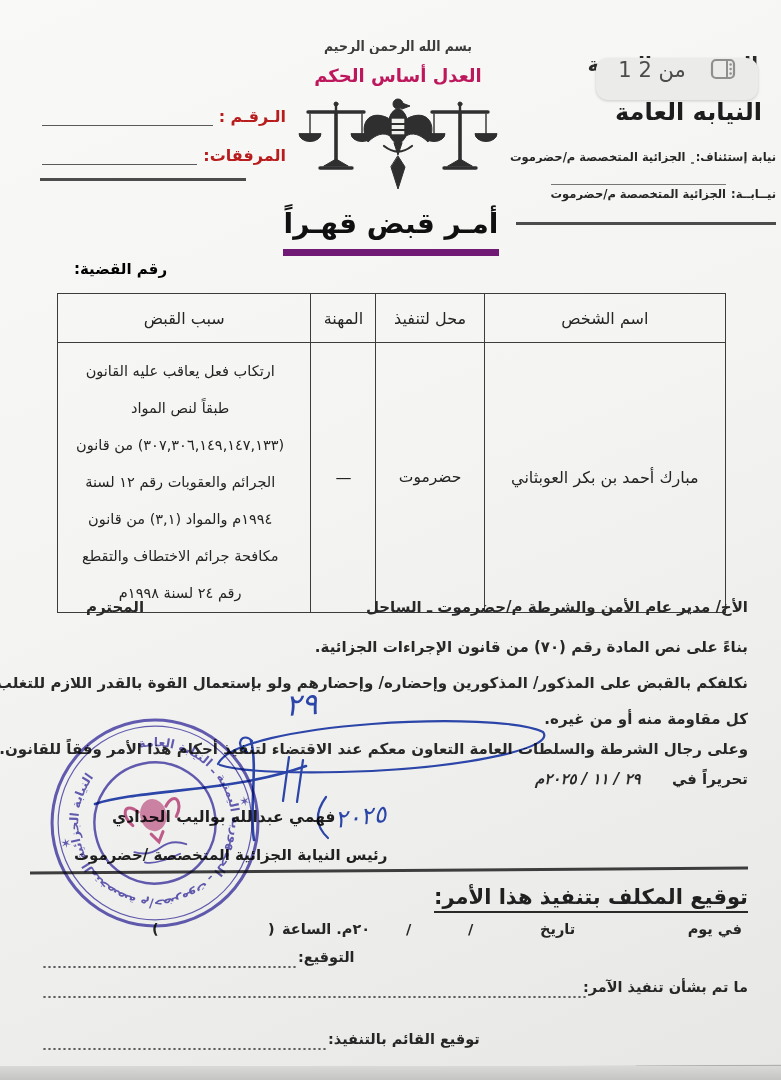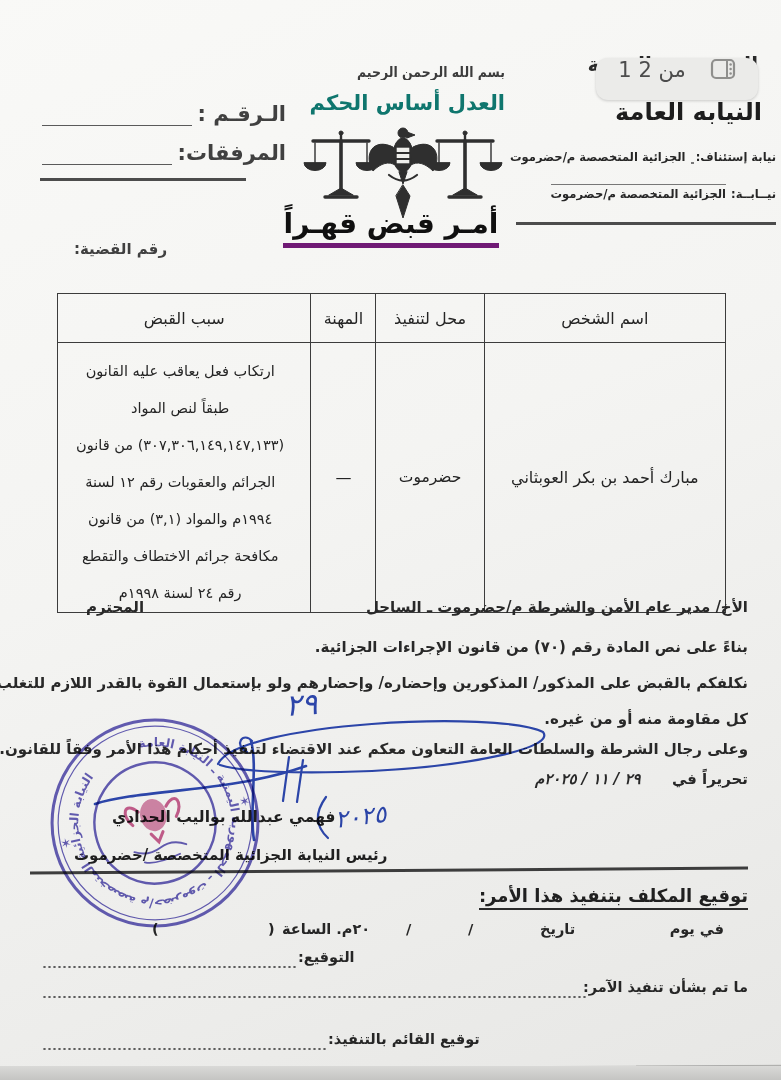--- a/index.html
+++ b/index.html
@@ -34,34 +34,34 @@
   .country{position:absolute;right:12px;top:2px;font-size:20px;color:#2a2a2a;white-space:nowrap;}
   .org{position:absolute;right:8px;top:48px;font-size:24px;letter-spacing:.5px;color:#1d1d1d;white-space:nowrap;}
   .hr-line{position:absolute;right:-6px;width:266px;font-size:11.5px;color:#3a3a3a;display:flex;direction:rtl;align-items:flex-end;gap:5px;white-space:nowrap;}
   .hr-line .mini-dots{width:22px;border-bottom:2px dotted #777;height:10px;}
   .hr-line .overlined{border-top:1.2px solid #777;padding-top:2px;}
   .thick{position:absolute;height:3px;background:#4c4c4c;}
 
   
   .hdr-left{position:absolute;left:40px;top:100px;width:246px;z-index:2;}
   .fld{display:flex;direction:rtl;align-items:flex-end;height:26px;margin-bottom:13px;}
-  .fld .lbl{font-size:21px;color:#404040;white-space:nowrap;margin-top:33px;}
+  .fld .lbl{font-size:16px;color:#b91c1c;white-space:nowrap;margin-top:33px;}
   .fld .fline{flex:1;border-bottom:1.4px solid #5a5a5a;height:18px;margin-left:2px;margin-right:6px;}
 
   
-  .center-head{position:absolute;left:277px;top:38px;width:228px;text-align:right;z-index:2;margin-top:26px;}
+  .center-head{position:absolute;left:284px;top:38px;width:228px;text-align:center;z-index:2;}
   .bismillah{font-size:12.5px;color:#3c3c3c;transform:scaleY(1.12);}
-  .motto{margin-top:12px;font-size:21px;color:#0f766e;letter-spacing:.5px;}
+  .motto{margin-top:12px;font-size:18px;color:#be185d;letter-spacing:.5px;}
 
   .doc-title{
     position:absolute;left:283px;top:207px;width:216px;z-index:2;
     text-align:center;font-size:28px;color:#101010;
-    border-bottom:5px solid #701a75;padding-bottom:3px;white-space:nowrap;
-  }
-  .case-no{position:absolute;left:74px;top:240px;font-size:15px;color:#404040;z-index:2;}
+    border-bottom:7px solid #701a75;padding-bottom:9px;white-space:nowrap;
+  }
+  .case-no{position:absolute;left:74px;top:260px;font-size:15px;color:#000000;z-index:2;}
 
   
   table.persons{
     position:absolute;left:57px;top:293px;width:669px;z-index:2;
     direction:rtl;border-collapse:collapse;table-layout:fixed;
   }
   table.persons th,table.persons td{border:1.6px solid #3c3c3c;color:#242424;font-weight:400;}
   table.persons th{height:46px;font-size:16px;}
   table.persons td{height:250px;text-align:center;}
   td.cell-name{font-size:16px;}
@@ -79,21 +79,21 @@
   .p-coop{top:142px;}
   .p-issued{top:172px;}
   .p-issued .date{margin-right:26px;font-style:italic;}
 
   .sig-name{position:absolute;left:112px;top:808px;font-size:15.5px;color:#1f1f1f;z-index:2;white-space:nowrap;}
   .sig-role{position:absolute;left:74px;top:838px;font-size:15px;color:#1f1f1f;z-index:2;white-space:nowrap;margin-top:8px;}
   .long-line{position:absolute;left:30px;top:869px;width:718px;height:2.6px;background:#3d3d3d;transform:rotate(-.4deg);z-index:2;}
 
   
   .exec{position:absolute;left:40px;top:885px;width:708px;height:180px;z-index:2;direction:rtl;}
-  .exec .head{position:absolute;right:0;top:0;font-size:18px;color:#202020;border-bottom:2px solid #2a2a2a;padding-bottom:2px;}
+  .exec .head{position:absolute;right:0;top:0;font-size:21px;color:#202020;border-bottom:2px solid #2a2a2a;padding-bottom:2px;}
   .exec span{font-weight:700;color:#262626;}
   .row-when{position:absolute;top:36px;left:0;right:0;height:24px;font-size:14.5px;}
   .row-when span{position:absolute;white-space:nowrap;}
   .dots{position:absolute;height:4px;background-image:radial-gradient(circle,#5c5c5c 1px,transparent 1.3px);background-size:5px 4px;background-repeat:repeat-x;}
   .lab{font-size:14.5px;white-space:nowrap;}
   .row-sign .lab{position:absolute;left:258px;top:64px;}
   .dots-sign{left:2px;top:80px;width:254px;}
   .row-outcome .lab{position:absolute;right:0;top:94px;}
   .dots-outcome{left:2px;top:110px;width:546px;}
   .row-exec .lab{position:absolute;left:288px;top:146px;}
@@ -278,21 +278,21 @@
     <path d="M303,760 L297,802"></path>
     <path d="M326,797 C315,812 315,826 328,838"></path>
   </g>
   <text x="286" y="716" font-size="30" font-style="italic" fill="#2e49b5" transform="rotate(-4 286 716)">٢٩</text>
   <text x="336" y="828" font-size="24" font-style="italic" fill="#2e49b5" transform="rotate(-7 336 828)">٢٠٢٥</text>
 </svg>
 
 <div class="exec">
   <div class="head txt">توقيع المكلف بتنفيذ هذا الأمر:</div>
   <div class="row-when">
-    <span style="right:24px;">في يوم</span>
+    <span style="right:6px;">في يوم</span>
     <span style="left:500px;">تاريخ</span>
     <span style="left:428px;">/</span>
     <span style="left:366px;">/</span>
     <span style="left:242px;text-align:center;">٢٠م. الساعة</span>
     <span class="ltr" style="left:228px;">)</span>
     <span class="ltr" style="left:112px;">(</span>
   </div>
   <div class="row-sign">
     <span class="lab">التوقيع:</span>
   </div>

